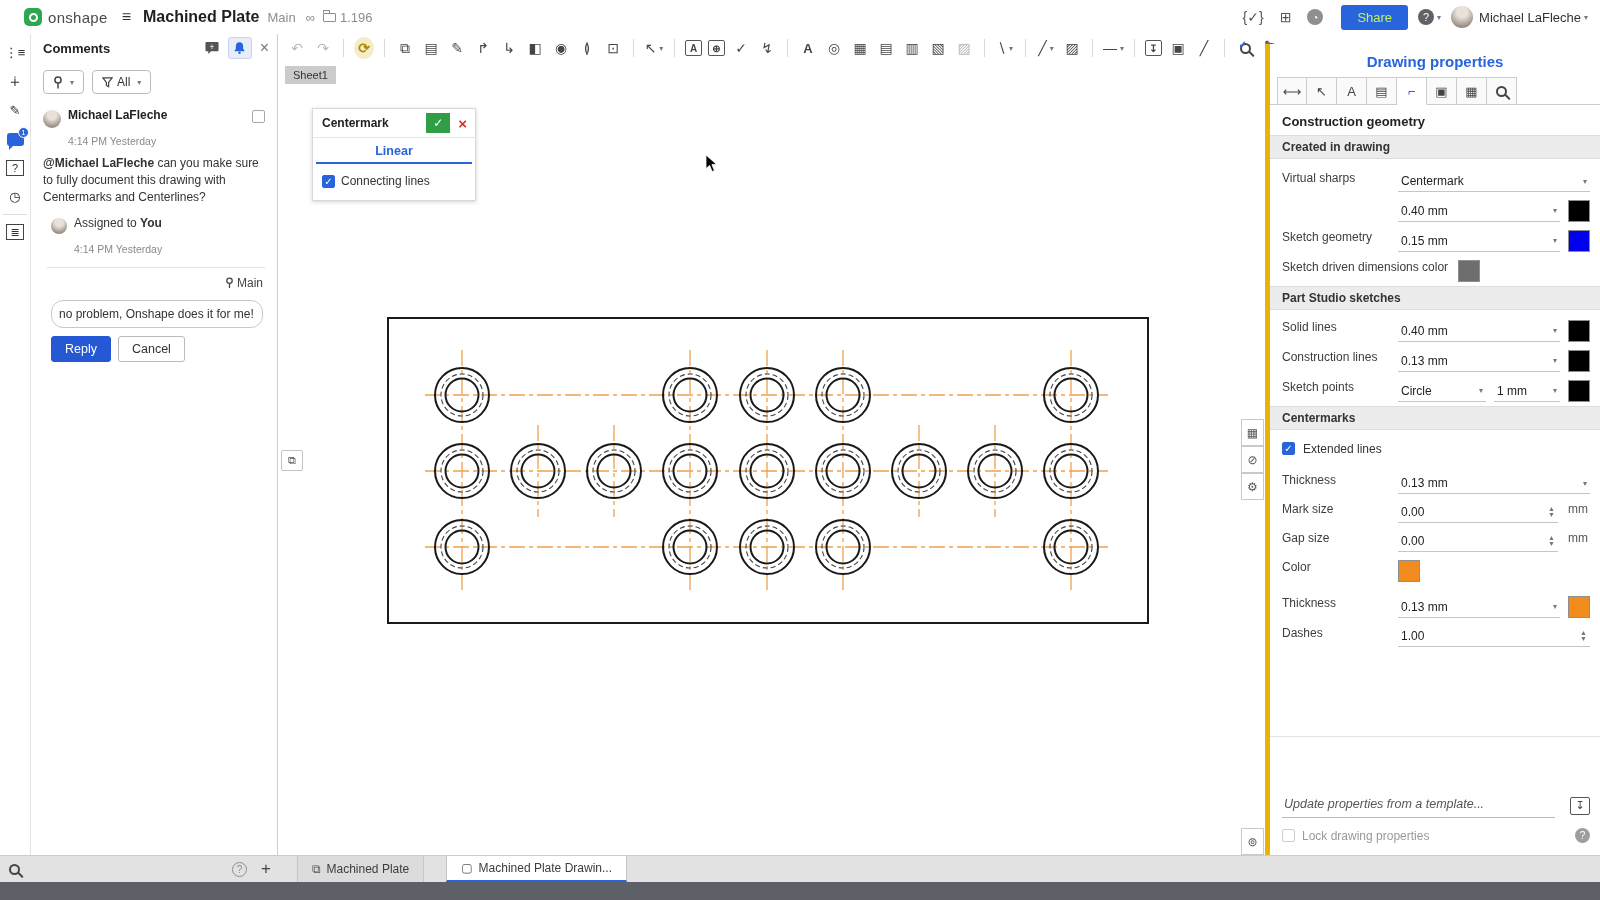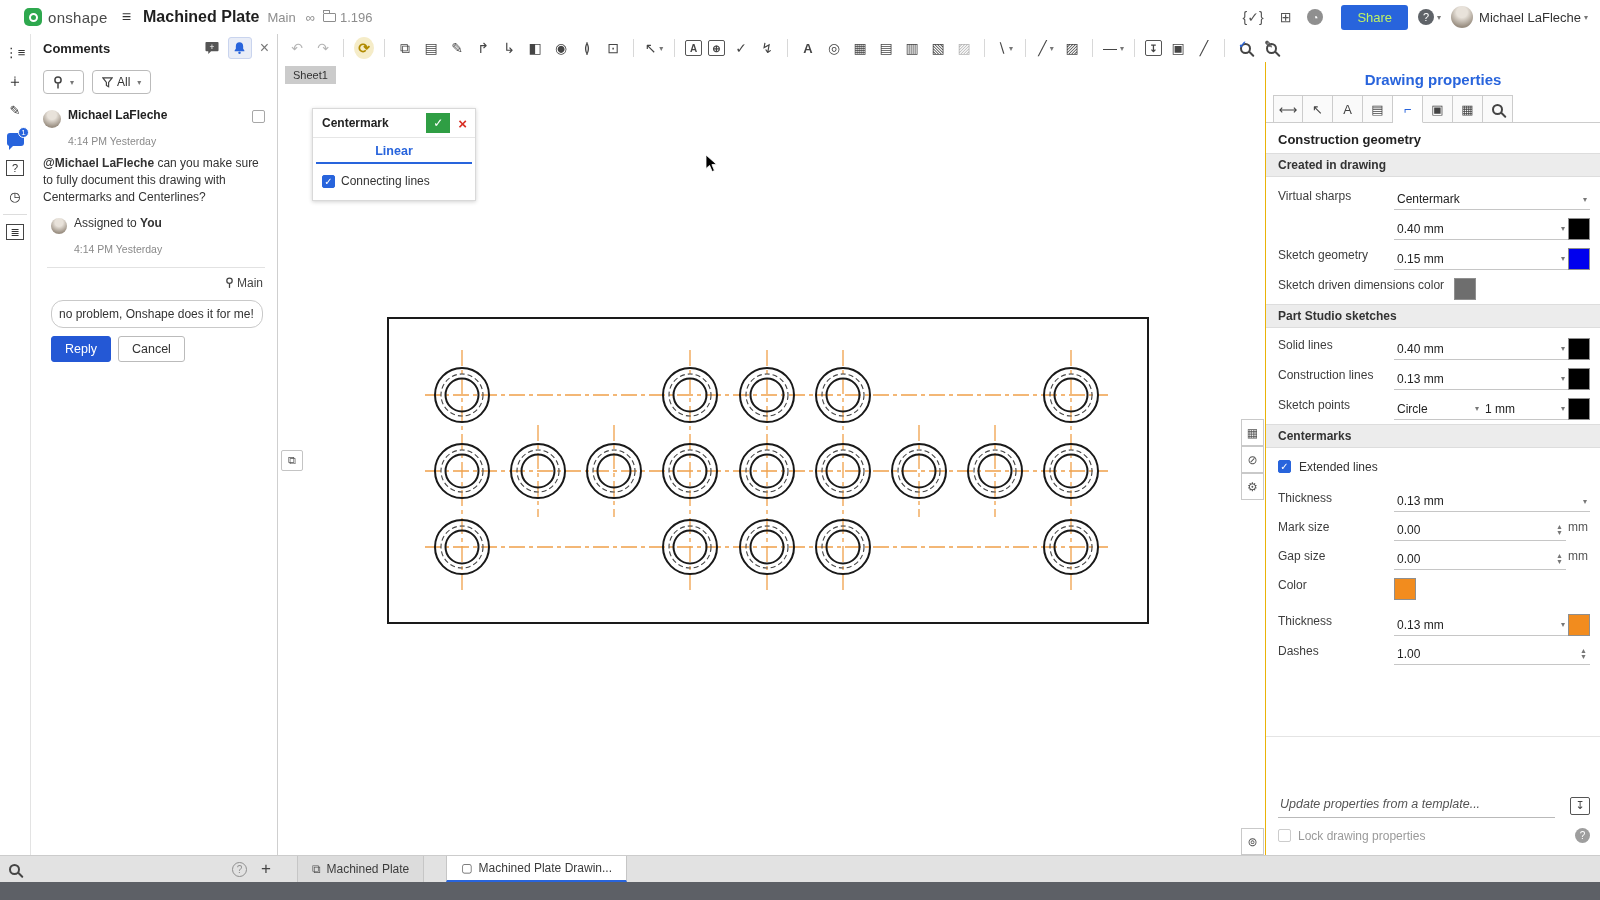--- a/index.html
+++ b/index.html
@@ -91,32 +91,32 @@
   .dlg-tabline { height:2px; background:#2864dc; margin:0 3px; }
   .dlg-body { display:flex; align-items:center; gap:6px; padding:10px 9px 12px; }
   .cb { width:13px; height:13px; border:1px solid #9e9e9e; border-radius:2px; display:flex; align-items:center; justify-content:center; font-size:10px; background:#fff; cursor:pointer; flex:none; }
   .cb.checked { background:#2864dc; border-color:#2864dc; color:#fff; }
   .cb.off { border-color:#ccc; }
 
   
   .float-btn { position:absolute; width:23px; height:27px; background:#fff; border:1px solid #c9c9c9; display:flex; align-items:center; justify-content:center; font-size:12px; color:#555; cursor:pointer; }
 
   
-  .rpanel { position:absolute; right:0; top:62px; width:335px; bottom:45px; background:#fff; border-left:1px solid #eab308; display:flex; flex-direction:column; }
+  .rpanel { position:absolute; right:0; top:44px; width:335px; bottom:45px; background:#fff; border-left:5px solid #eab308; display:flex; flex-direction:column; }
   .rp-title { text-align:center; color:#2864dc; font-size:15px; font-weight:bold; padding:9px 0 7px; }
   .rp-tabs { display:flex; padding:0 0 0 7px; border-bottom:1px solid #ccc; }
   .rp-tab { width:30px; height:28px; border:1px solid #ccc; border-left:none; display:flex; align-items:center; justify-content:center; font-size:13px; color:#444; background:#fafafa; cursor:pointer; margin-bottom:-1px; }
   .rp-tab:first-child { border-left:1px solid #ccc; }
   .rp-tab.sel { background:#fff; border-bottom:1px solid #fff; color:#2864dc; }
   .rp-scroll { flex:1; overflow:hidden; }
   .rp-heading { font-size:13px; font-weight:bold; color:#222; padding:9px 12px 6px; }
   .rp-bar { background:#ececec; font-size:12px; font-weight:bold; color:#333; padding:4px 12px; border-top:1px solid #ddd; border-bottom:1px solid #ddd; }
   .prow { display:flex; padding:4px 10px 4px 12px; min-height:27px; }
   .plabel { width:116px; flex:none; font-size:12px; color:#3d3d3d; }
-  .pselect { flex:1; display:flex; align-items:center; justify-content:space-between; border-bottom:1px solid #c6c6c6; padding:3px 3px; font-size:12px; color:#222; cursor:pointer; }
+  .pselect { flex:1; display:flex; align-items:center; justify-content:space-between; border-bottom:1px solid #c6c6c6; padding:3px 3px; font-size:12px; color:#222; margin-right:8px; cursor:pointer; }
   .pselect.wide { margin-right:0; }
   .pselect .caret { margin-left:auto; }
   .swatch { width:22px; height:22px; flex:none; border:1px solid #8f8f8f; cursor:pointer; }
   .unit { font-size:12px; color:#555; margin-left:2px; width:22px; }
   .stepper { display:flex; flex-direction:column; color:#777; font-size:7px; line-height:6px; margin-left:6px; cursor:pointer; }
   .rp-footer { border-top:1px solid #e4e4e4; padding:8px 10px 10px 12px; }
   .tmpl-row { display:flex; align-items:center; gap:15px;margin-top:48px; }
   .tmpl-text { flex:1; font-style:italic; color:#555; font-size:12.5px; border-bottom:1px solid #b9b9b9; padding:4px 2px 6px; cursor:pointer; }
   .tmpl-ic { width:20px; height:18px; border:1.3px solid #555; border-radius:2px; display:flex; align-items:center; justify-content:center; font-size:11px; color:#444; cursor:pointer; }
   .lock-row { display:flex; align-items:center; gap:7px; padding:10px 0 2px; color:#9a9a9a; }

